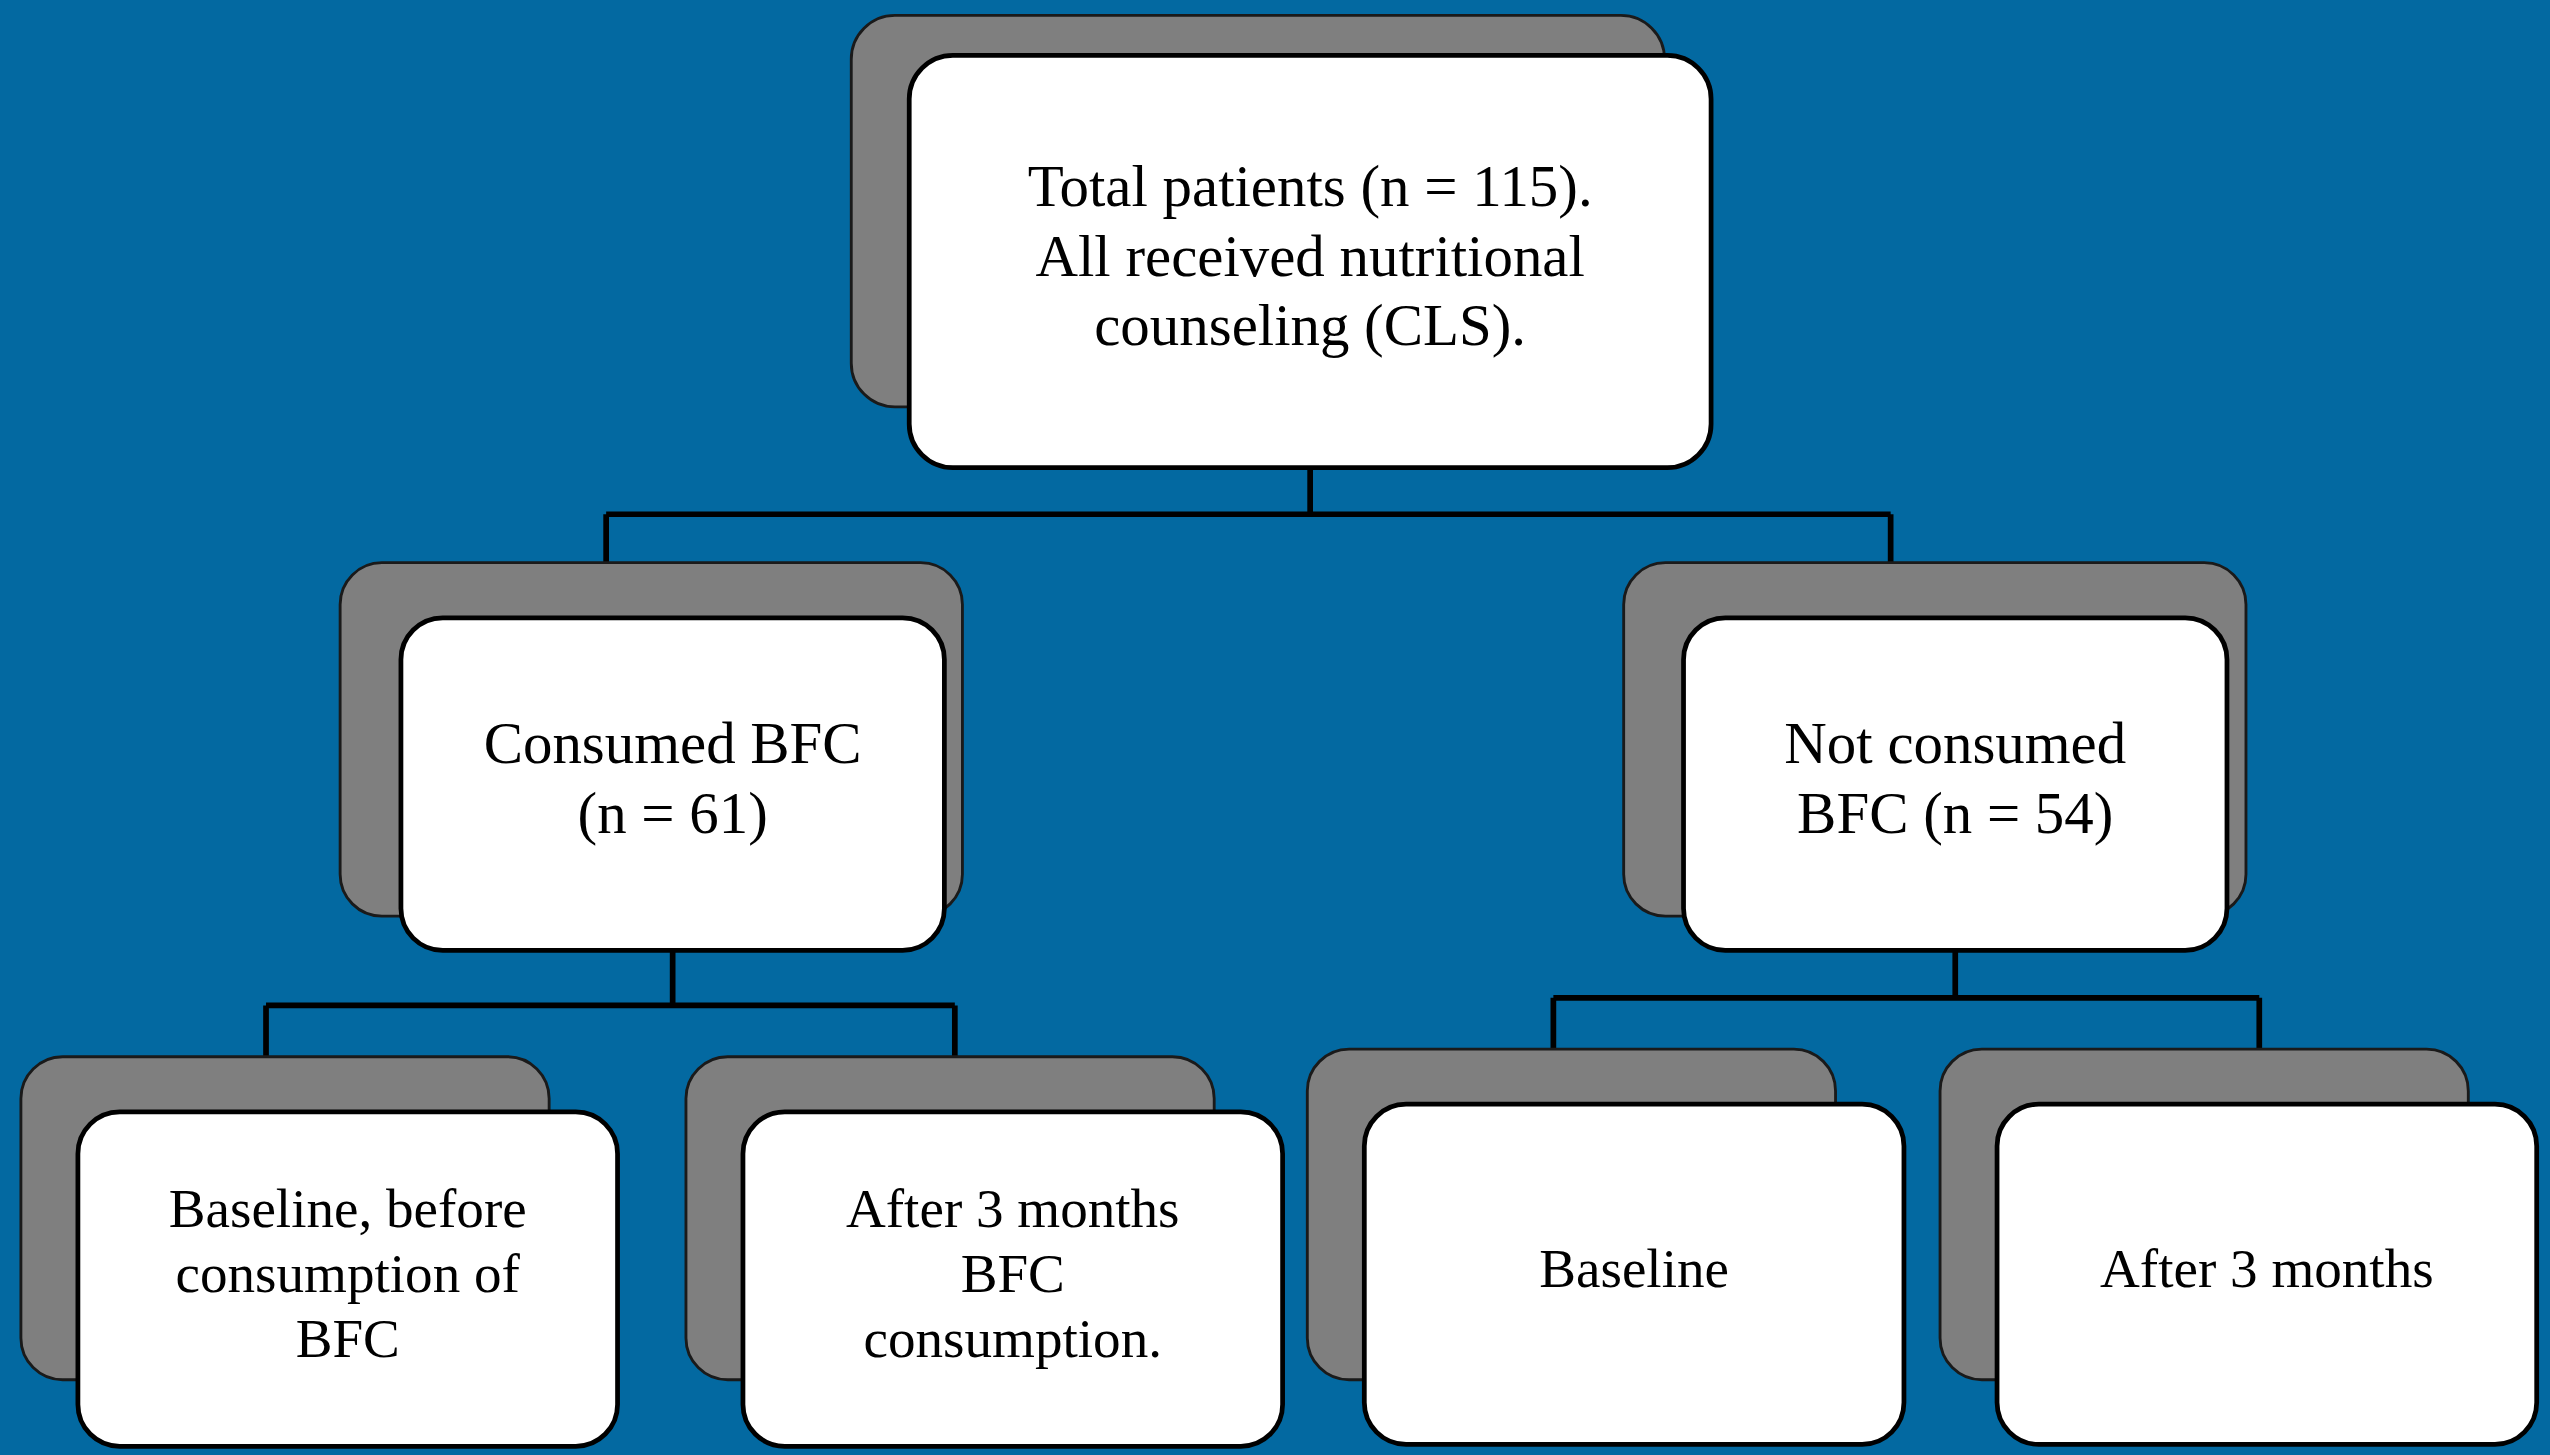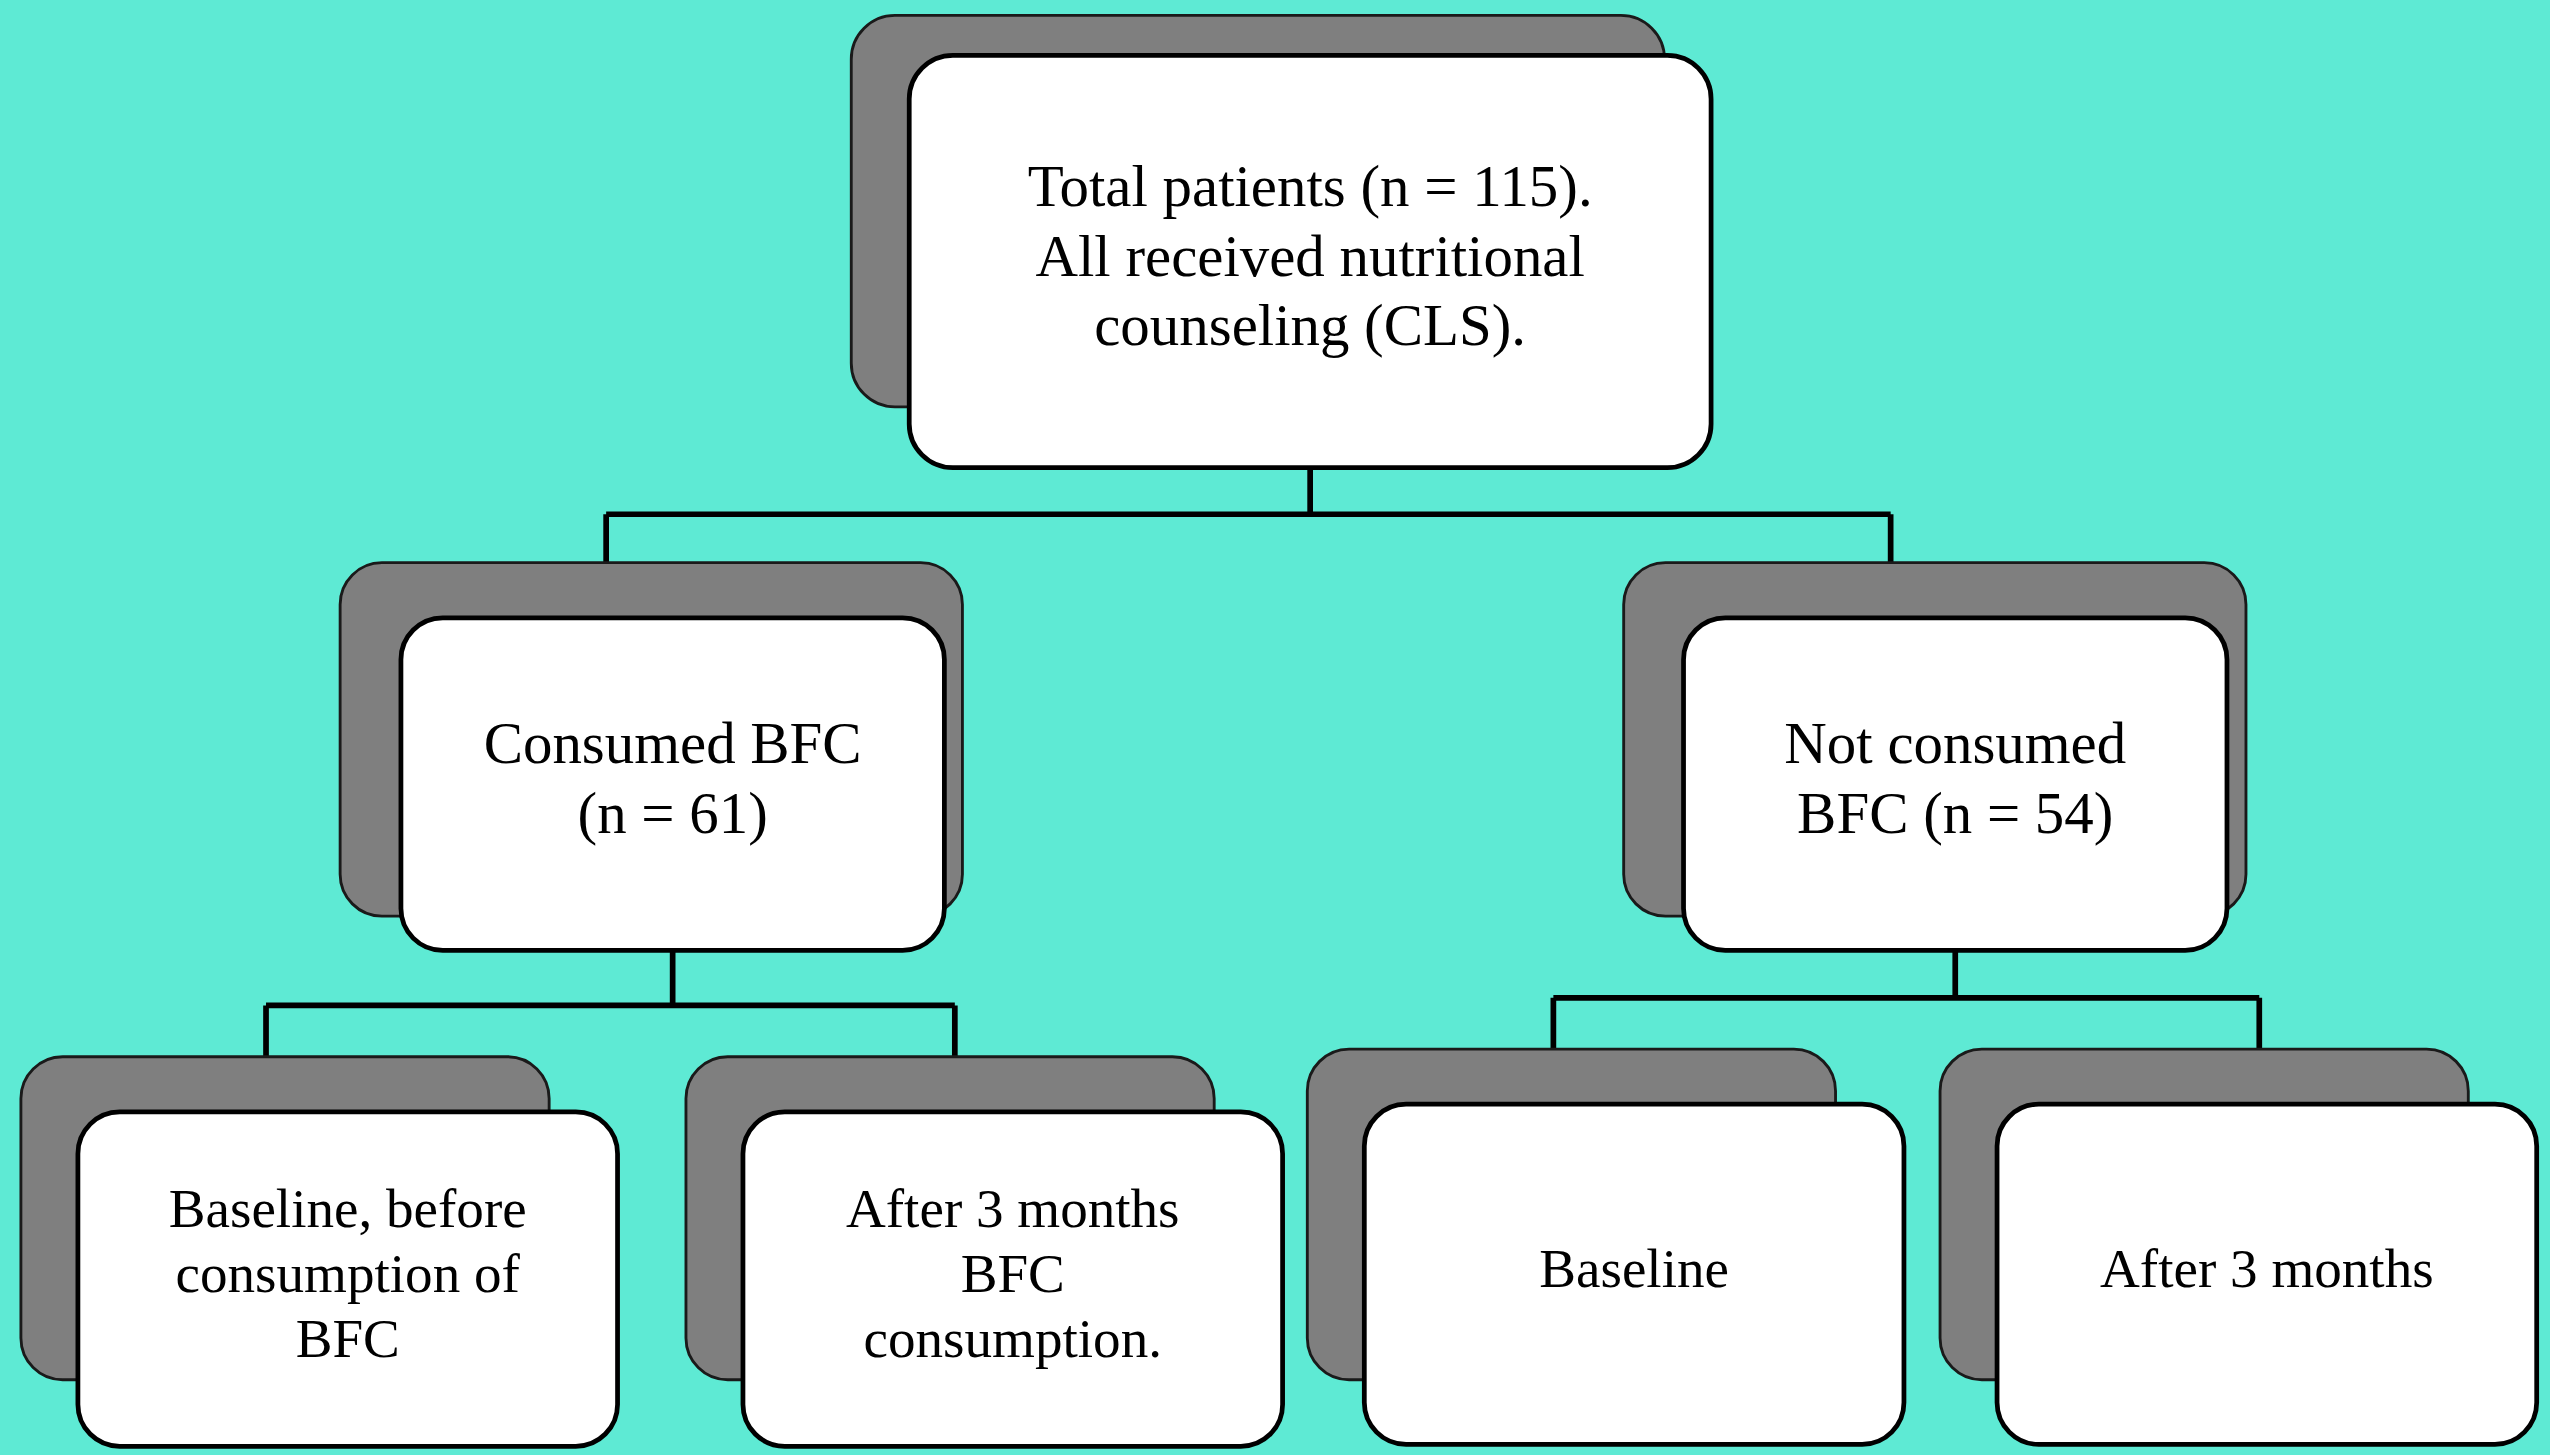--- a/index.html
+++ b/index.html
@@ -5,21 +5,21 @@
 <style>
   html, body {
     margin: 0;
     padding: 0;
     background: #ffffff;
   }
   #canvas {
     position: relative;
     width: 2550px;
     height: 1456px;
-    background: #5eead4;
+    background: #0369a1;
     overflow: hidden;
     font-family: "Liberation Serif", "DejaVu Serif", serif;
   }
   svg.flow {
     position: absolute;
     inset: 0;
     width: 2550px;
     height: 1456px;
     display: block;
   }

